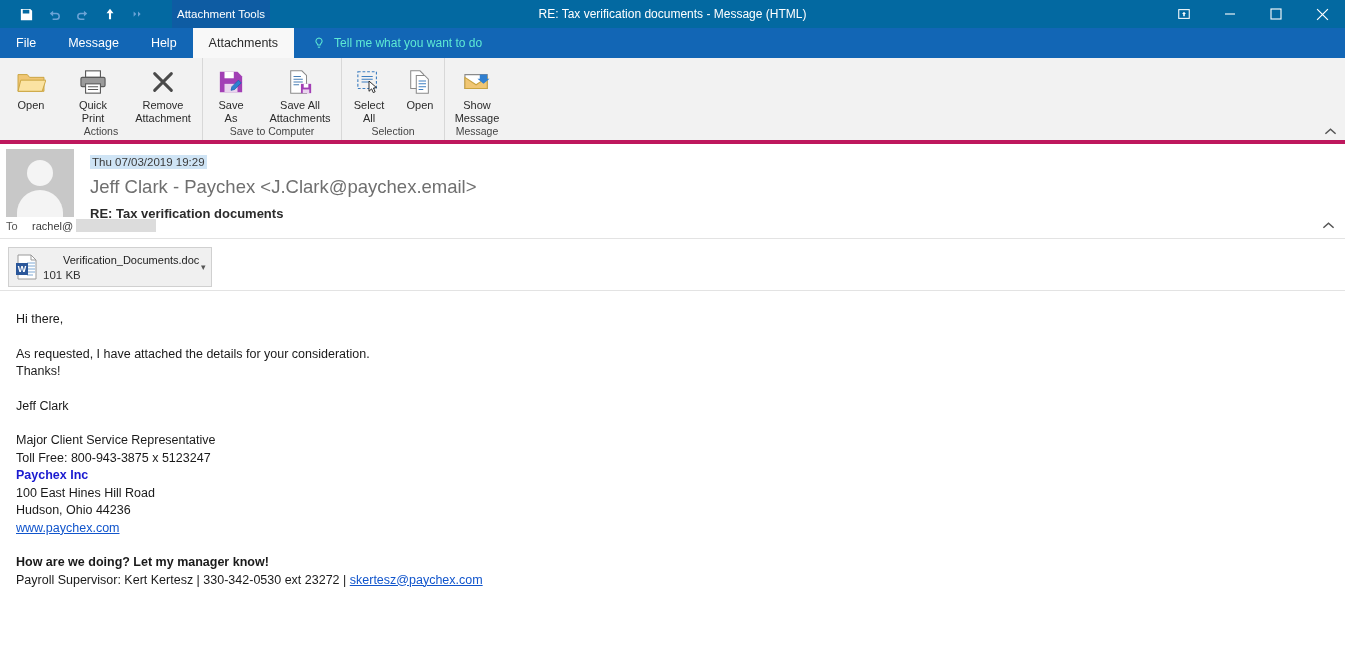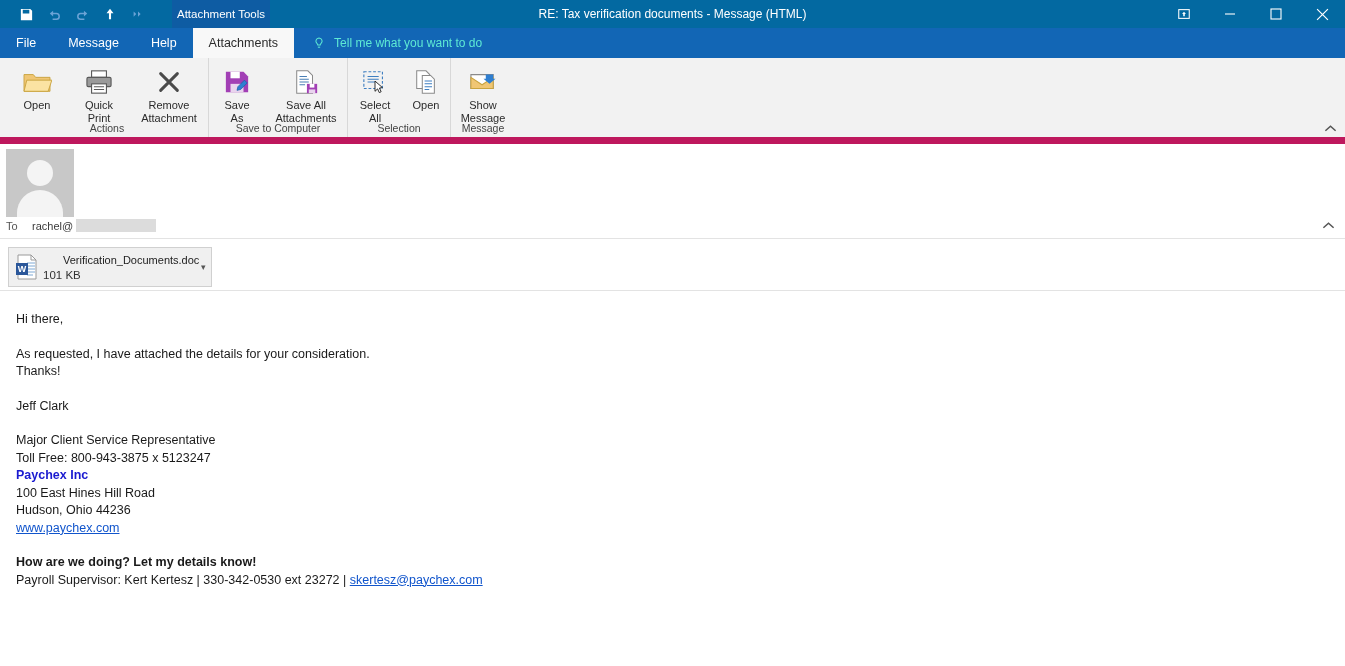--- a/index.html
+++ b/index.html
@@ -85,25 +85,24 @@
     margin-left: 18px;
     color: #5eead4;
     font-size: 12px;
   }
   .bulb { display: flex; align-items: center; }
 
   
   .ribbon {
     height: 86px;
     background: #f2f2f2;
-    border-bottom: 7px solid #be185d;
+    border-bottom: 4px solid #be185d;
     display: flex;
     position: relative;
     align-items: stretch;
-    padding-left: 6px;
   }
   .rgroup {
     display: flex;
     flex-direction: column;
     align-items: center;
     justify-content: flex-start;
     position: relative;
     padding-top: 4px;
   }
   .rgroup + .rgroup { border-left: 1px solid #d8d8d8; }
@@ -444,20 +443,25 @@
     <svg width="13" height="9" viewBox="0 0 14 9">
         <path fill="none" stroke="#555" stroke-width="1.6" d="M1.5 7L7 2l5.5 5"></path>
       </svg>
   </div>
 </div>
 
 <div class="msg-header">
   <div class="avatar">
     <div class="head"></div>
     <div class="body"></div>
+  </div>
+  <div class="hdr-text">
+    <div class="date">Thu 07/03/2019 19:29</div>
+    <div class="from">Jeff Clark - Paychex &lt;J.Clark@paychex.email&gt;</div>
+    <div class="subject">RE: Tax verification documents</div>
   </div>
   <div class="torow">
     <span class="to-lbl">To</span>
     <span>rachel@</span>
     <span class="redact"></span>
   </div>
   <div class="hdr-collapse">
     <svg width="13" height="9" viewBox="0 0 14 9">
         <path fill="none" stroke="#555" stroke-width="1.6" d="M1.5 7L7 2l5.5 5"></path>
       </svg>
@@ -491,15 +495,15 @@
   <div class="spacer"></div>
   <p>Jeff Clark</p>
   <div class="spacer"></div>
   <p>Major Client Service Representative</p>
   <p>Toll Free: 800-943-3875 x 5123247</p>
   <p class="blue-bold">Paychex Inc</p>
   <p>100 East Hines Hill Road</p>
   <p>Hudson, Ohio 44236</p>
   <p><a href="#" class="link">www.paychex.com</a></p>
   <div class="spacer"></div>
-  <p class="bold">How are we doing? Let my details know!</p>
+  <p class="bold">How are we doing? Let my manager know!</p>
   <p><span>Payroll Supervisor:  Kert Kertesz | 330-342-0530 ext 23272 | </span><a href="#" class="link">skertesz@paychex.com</a></p>
 </div>
 
 </body></html>

